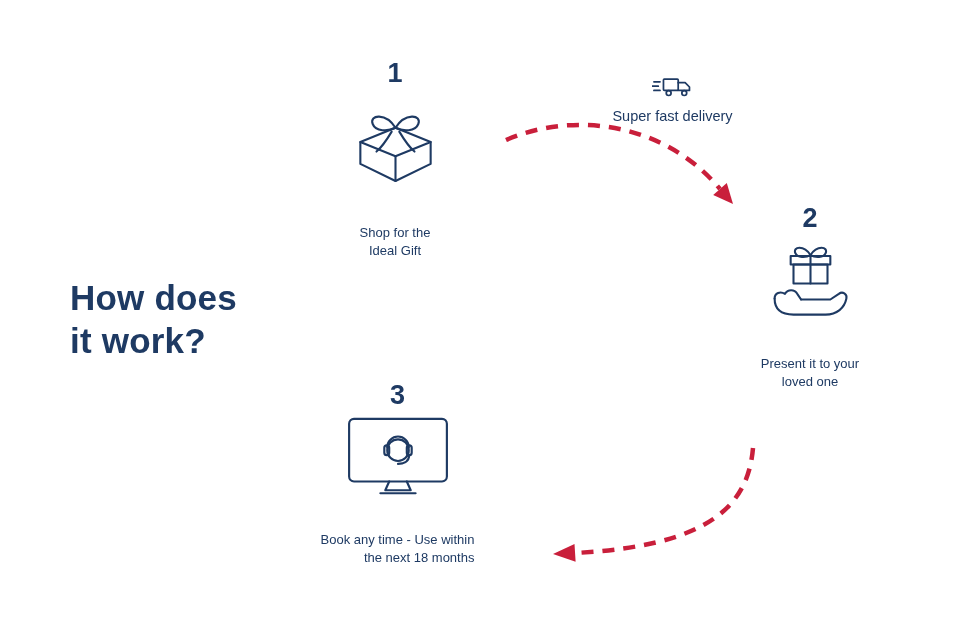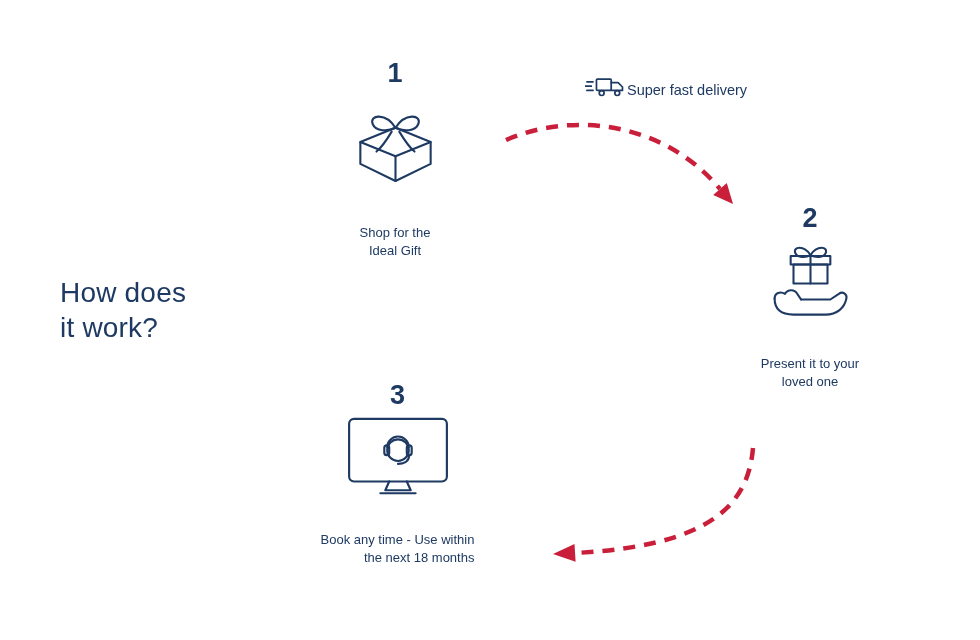--- a/index.html
+++ b/index.html
@@ -23,25 +23,25 @@
   .arrow-path {
     fill: none;
     stroke: #c91f3b;
     stroke-width: 4.5;
     stroke-dasharray: 12 9;
   }
   .arrow-head { fill: #c91f3b; }
 
   .title {
     position: absolute;
-    left: 60px;
+    left: 70px;
     top: 276px;
     margin: 0;
-    font-size: 28px;
-    font-weight: 400;
+    font-size: 35px;
+    font-weight: 700;
     line-height: 1.24;
     letter-spacing: 0.2px;
     color: #1e3a63;
   }
   .title span { display: block; }
 
   .step {
     position: absolute;
     display: flex;
     flex-direction: column;
@@ -71,21 +71,21 @@
   .step3 { left: 270px; top: 382px; width: 255px; }
   .step3 .icon  { margin-top: 6px; }
   .step3 .label { margin-top: 28px; text-align: right; }
 
   .delivery {
     position: absolute;
     left: 585px;
     top: 74px;
     width: 175px;
     display: flex;
-    flex-direction: row;
+    flex-direction: column;
     align-items: center;
     text-align: center;
     color: #1e3a63;
   }
   .delivery .dlabel {
     margin-top: 8px;
     font-size: 14.5px;
     line-height: 1.2;
   }
 

